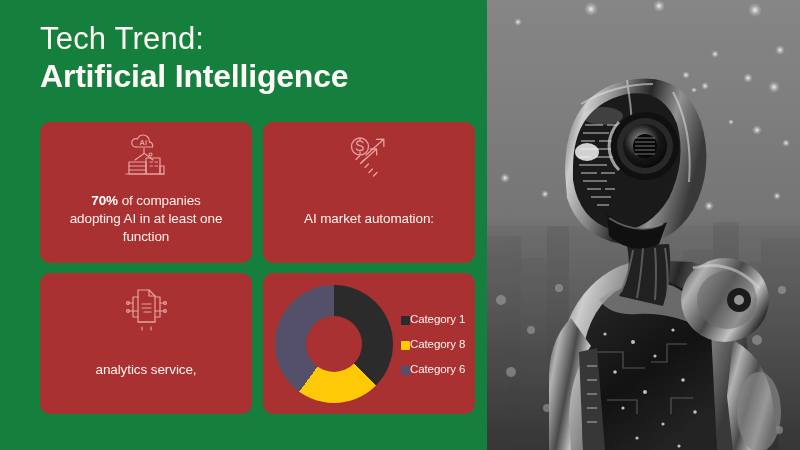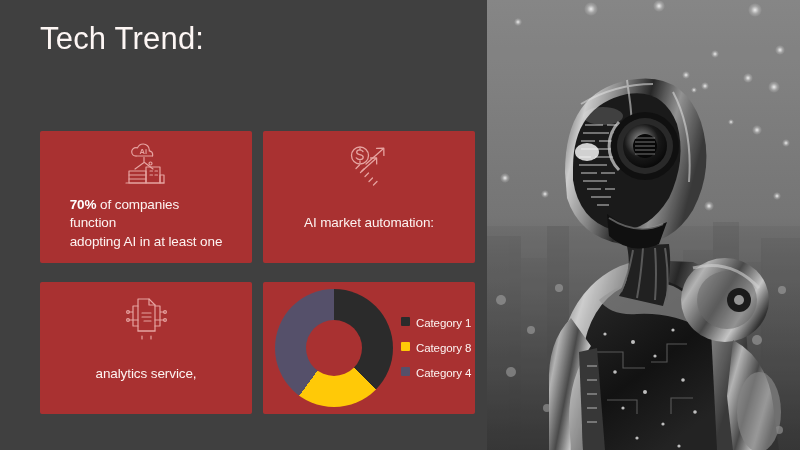--- a/index.html
+++ b/index.html
@@ -22,21 +22,21 @@
     background: #ffffff;
   }
 
   
   .left-panel {
     position: absolute;
     left: 0;
     top: 0;
     width: 487px;
     height: 450px;
-    background: #404040;
+    background: #15803d;
     overflow: hidden;
   }
 
   .headline {
     position: absolute;
     left: 40px;
     top: 22px;
     width: 430px;
     line-height: 1.12;
   }
@@ -65,50 +65,49 @@
     height: 292px;
     display: grid;
     grid-template-columns: 212px 212px;
     grid-template-rows: 141px 141px;
     gap: 10px 11px;
   }
 
   .card {
     position: relative;
     background: #a93131;
-    border-radius: 2px;
+    border-radius: 10px;
     overflow: hidden;
     display: flex;
     flex-direction: column;
     align-items: center;
     justify-content: flex-start;
     padding: 9px 10px 8px 10px;
     box-sizing: border-box;
-    margin-top: 9px;
   }
 
   .card-icon {
     width: 52px;
     height: 50px;
     flex: 0 0 auto;
     display: flex;
     align-items: center;
     justify-content: center;
     margin-top: 2px;
   }
   .card-icon svg {
     display: block;
   }
 
   .card-text {
     flex: 1 1 auto;
     display: flex;
     align-items: center;
     justify-content: center;
-    text-align: left;
+    text-align: center;
     color: #fdf3f1;
     font-size: 13.5px;
     line-height: 1.34;
     padding: 0 4px;
     letter-spacing: -0.1px;
   }
   .card-text b {
     font-weight: 700;
     color: #ffffff;
   }
@@ -156,22 +155,22 @@
   .legend {
     flex: 1 1 auto;
     padding-left: 8px;
     display: flex;
     flex-direction: column;
     justify-content: center;
     gap: 13px;
   }
   .legend-row {
     display: flex;
-    align-items: flex-start;
-    gap: 6px;
+    align-items: flex-end;
+    gap: 0;
   }
   .legend-swatch {
     width: 9px;
     height: 9px;
     flex: 0 0 auto;
     border-radius: 1px;
   }
   .legend-label {
     font-size: 11.5px;
     color: #fdf3f1;
@@ -197,20 +196,21 @@
 </style>
 </head>
 <body>
 
 <div class="slide">
 
   <div class="left-panel">
 
     <div class="headline">
       <span class="line1">Tech Trend:</span>
+      <span class="line2">Artificial Intelligence</span>
     </div>
 
     <div class="card-grid">
 
       <div class="card">
         <div class="card-icon">
           <svg viewBox="0 0 52 50" width="52" height="50" fill="none" stroke="#e6a3a0" stroke-width="1.2" stroke-linecap="round" stroke-linejoin="round">
             <path d="M16 14c-2.4 0-4.3-1.9-4.3-4.2 0-2.3 1.9-4.2 4.3-4.2.5 0 1 .1 1.5.3C18.4 3.6 20.6 2 23.2 2c3.4 0 6.1 2.7 6.1 6 0 .3 0 .6-.1.9 2 .3 3.5 2 3.5 4.1 0 .4-.1.7-.2 1"></path>
             <path d="M16 14h16.3"></path>
             <text x="19.5" y="12.2" font-family="Liberation Sans, sans-serif" font-size="7.5" font-weight="700" fill="#e6a3a0" stroke="none">Ai</text>
@@ -222,22 +222,22 @@
             <path d="M26 25h14v16H26z"></path>
             <path d="M30 29h2.5M35 29h2.5M30 33h2.5M35 33h2.5"></path>
             <path d="M40 33h4v8h-4z"></path>
             <circle cx="30.5" cy="21.5" r="1.5"></circle>
             <path d="M6 41h38"></path>
           </svg>
         </div>
         <div class="card-text">
           <span class="stack">
             <span class="l"><b>70%</b><span> of companies</span></span>
+            <span class="l">adopting AI in at least one</span>
             <span class="l">function</span>
-            <span class="l">adopting AI in at least one</span>
           </span>
         </div>
       </div>
 
       <div class="card">
         <div class="card-icon">
           <svg viewBox="0 0 52 50" width="52" height="50" fill="none" stroke="#e6a3a0" stroke-width="1.3" stroke-linecap="round" stroke-linejoin="round">
             <circle cx="17" cy="13.5" r="8.5"></circle>
             <path d="M20 9.5c-.8-1-2-1.6-3.3-1.6-1.8 0-3 1-3 2.3 0 1.4 1.2 2 3.1 2.4 2 .4 3.4 1.1 3.4 2.6 0 1.4-1.4 2.4-3.3 2.4-1.5 0-2.8-.6-3.6-1.7"></path>
             <path d="M17 6.2v1.7M17 19v1.7"></path>
@@ -288,21 +288,21 @@
             <div class="legend-row">
               <span class="legend-swatch" style="background: rgb(43, 43, 43);"></span>
               <span class="legend-label">Category 1</span>
             </div>
             <div class="legend-row">
               <span class="legend-swatch" style="background: rgb(255, 201, 7);"></span>
               <span class="legend-label">Category 8</span>
             </div>
             <div class="legend-row">
               <span class="legend-swatch" style="background: rgb(85, 80, 106);"></span>
-              <span class="legend-label">Category 4</span>
+              <span class="legend-label">Category 6</span>
             </div>
           </div>
       </div>
 
     </div>
   </div>
 
   <div class="photo">
     <svg viewBox="0 0 313 450" preserveAspectRatio="xMidYMid slice">
       <defs>

